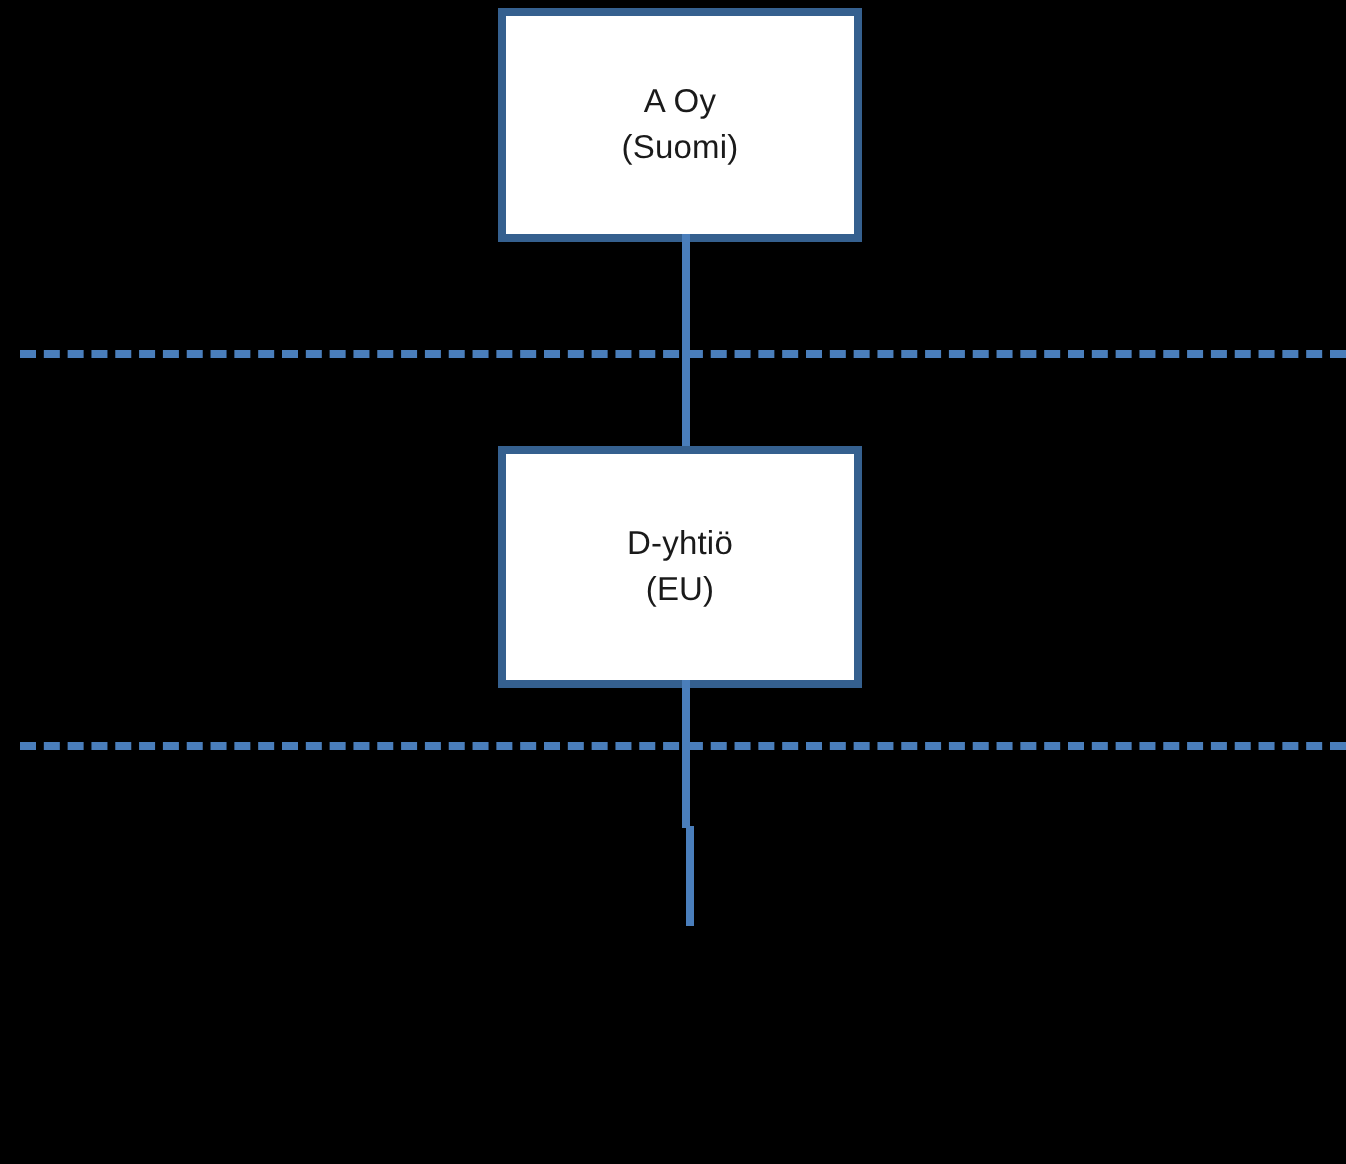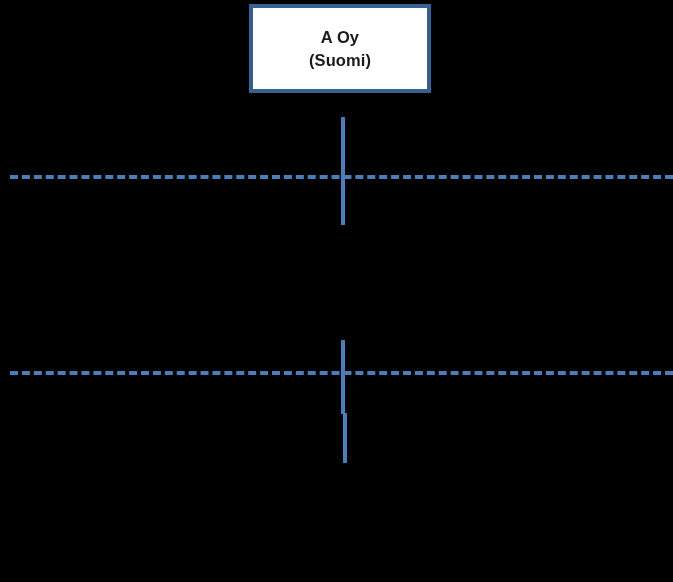--- a/index.html
+++ b/index.html
@@ -42,21 +42,21 @@
     position: absolute;
     left: 249px;
     width: 182px;
     background: #FFFFFF;
     border: 4px solid #35608F;
     box-sizing: border-box;
     display: flex;
     align-items: center;
     justify-content: center;
   }
-  .entity-box.box-1 { top: 4px;   height: 89px; font-weight: bold; }
+  .entity-box.box-1 { top: 4px;   height: 117px; }
   .entity-box.box-2 { top: 223px; height: 121px; }
   .entity-box.box-3 { top: 461px; height: 121px; }
 
   .entity-label {
     color: #1A1A1A;
     font-size: 16.5px;
     line-height: 1.35;
     text-align: center;
     white-space: pre-line;
     letter-spacing: 0.1px;
@@ -69,20 +69,24 @@
 
   <div class="entity-box box-1">
     <div class="entity-label">A Oy
 (Suomi)</div>
   </div>
 
   <div class="connector seg-a"></div>
 
   <div class="jurisdiction-line line-1"></div>
 
+  <div class="entity-box box-2">
+    <div class="entity-label">D-yhtiö
+(EU)</div>
+  </div>
 
   <div class="connector seg-b"></div>
   <div class="connector seg-c"></div>
 
   <div class="jurisdiction-line line-2"></div>
 
 
 </div>
 
 </body></html>

